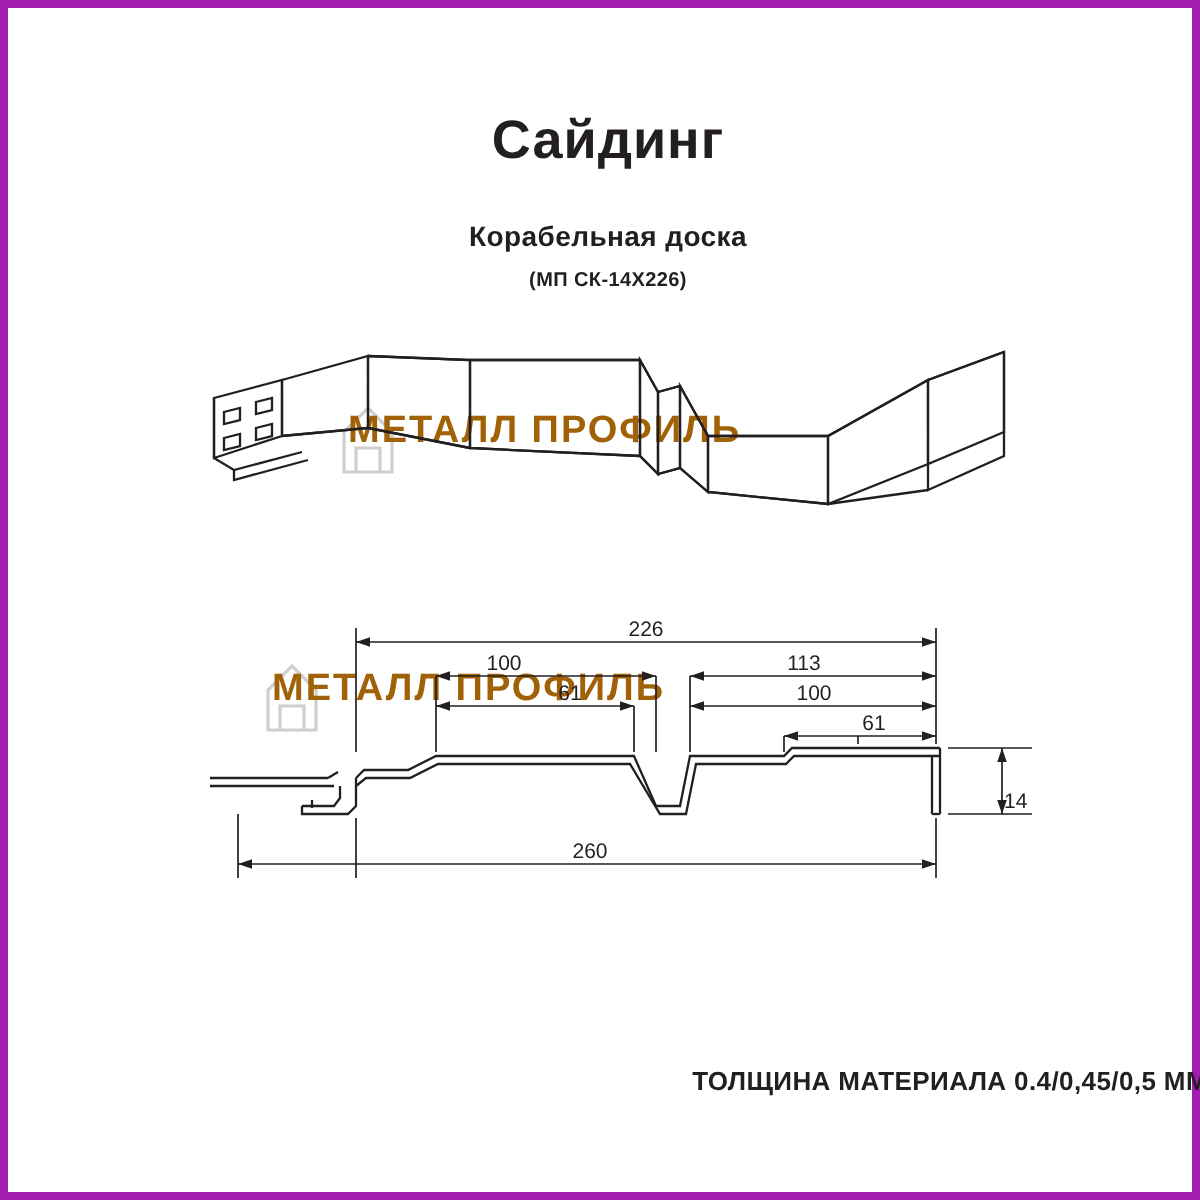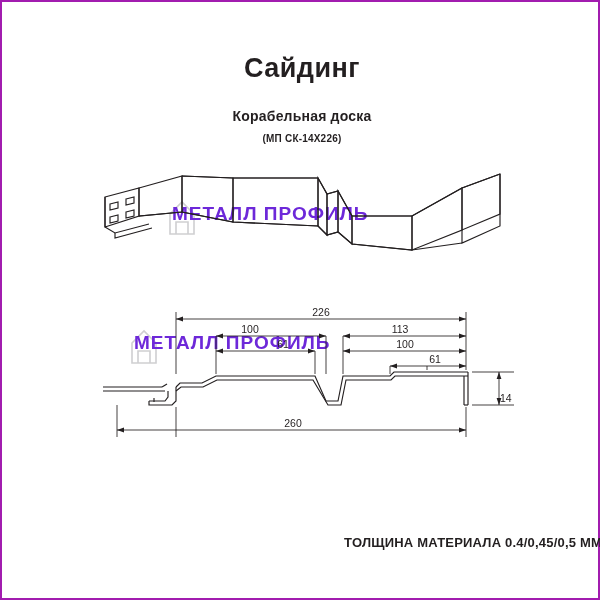--- a/index.html
+++ b/index.html
@@ -12,21 +12,21 @@
     background: #ffffff;
     font-family: "Liberation Sans", sans-serif;
     color: #231f20;
     overflow: hidden;
   }
   .page {
     position: relative;
     width: 600px;
     height: 600px;
     box-sizing: border-box;
-    border: 2px solid #a21caf;
+    border: 4px solid #a21caf;
   }
   .titles {
     position: absolute;
     left: 0;
     top: 52px;
     width: 600px;
     text-align: center;
   }
   .title-main {
     font-size: 27px;
@@ -57,21 +57,21 @@
     letter-spacing: 0.2px;
   }
   .drawing {
     position: absolute;
     left: 0;
     top: 0;
   }
   .wm {
     position: absolute;
     font-family: "Liberation Sans", sans-serif;
-    color: #6d28d9;
+    color: #a16207;
     font-weight: bold;
     letter-spacing: 1px;
     white-space: nowrap;
     user-select: none;
   }
   .wm1 {
     left: 170px;
     top: 201px;
     font-size: 19px;
   }

